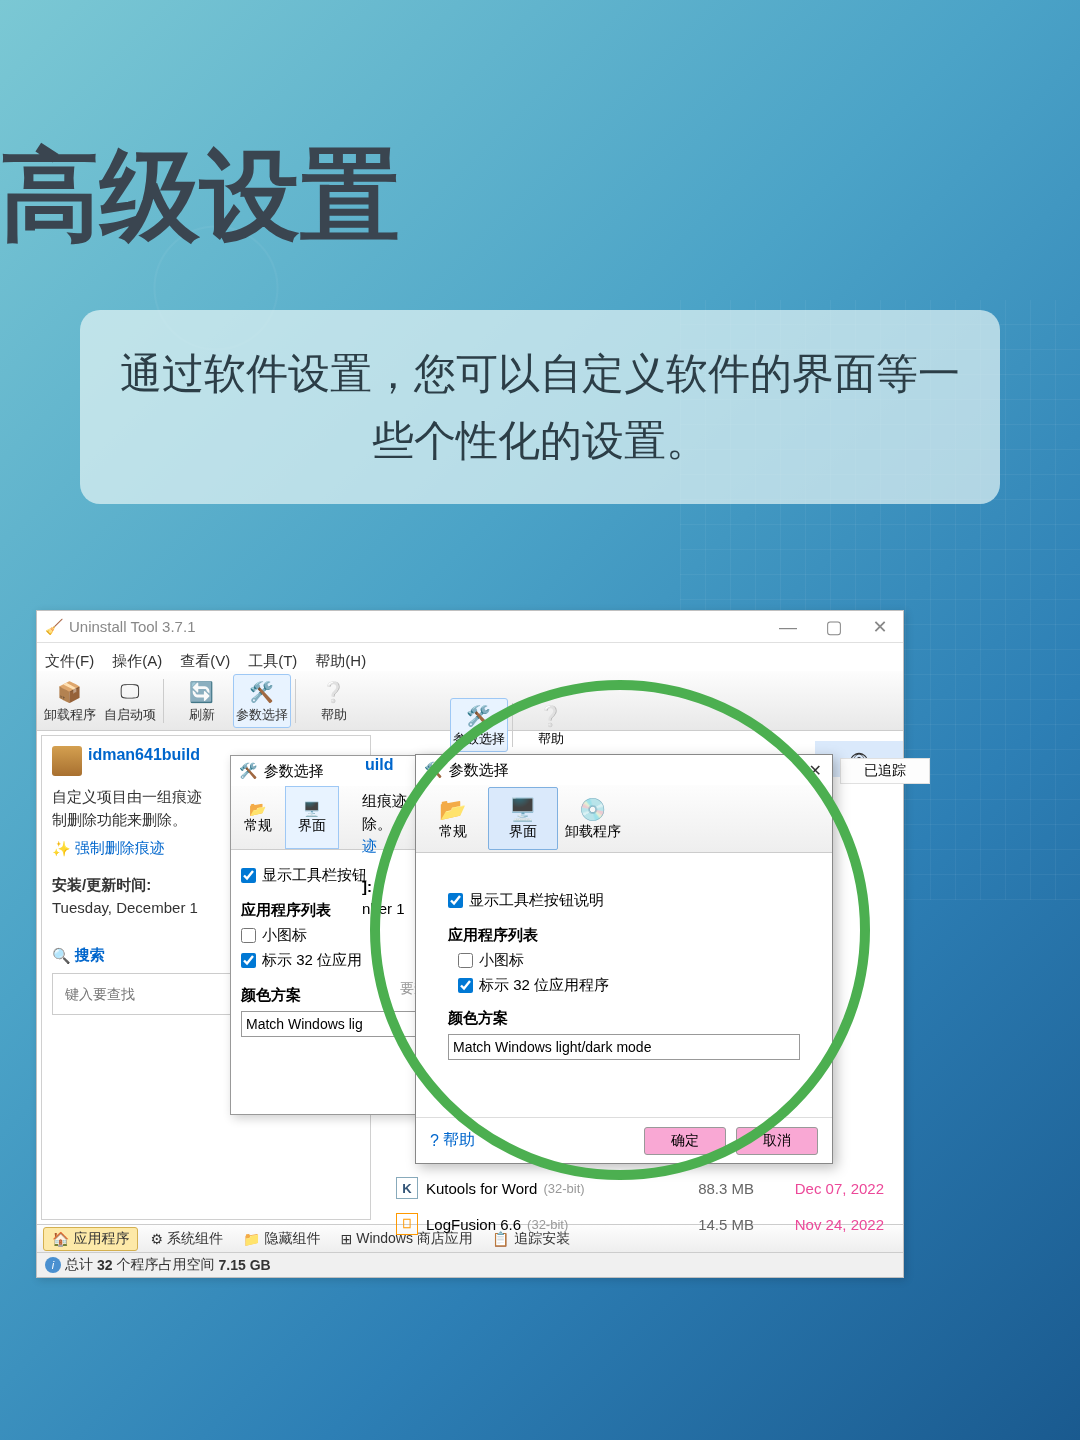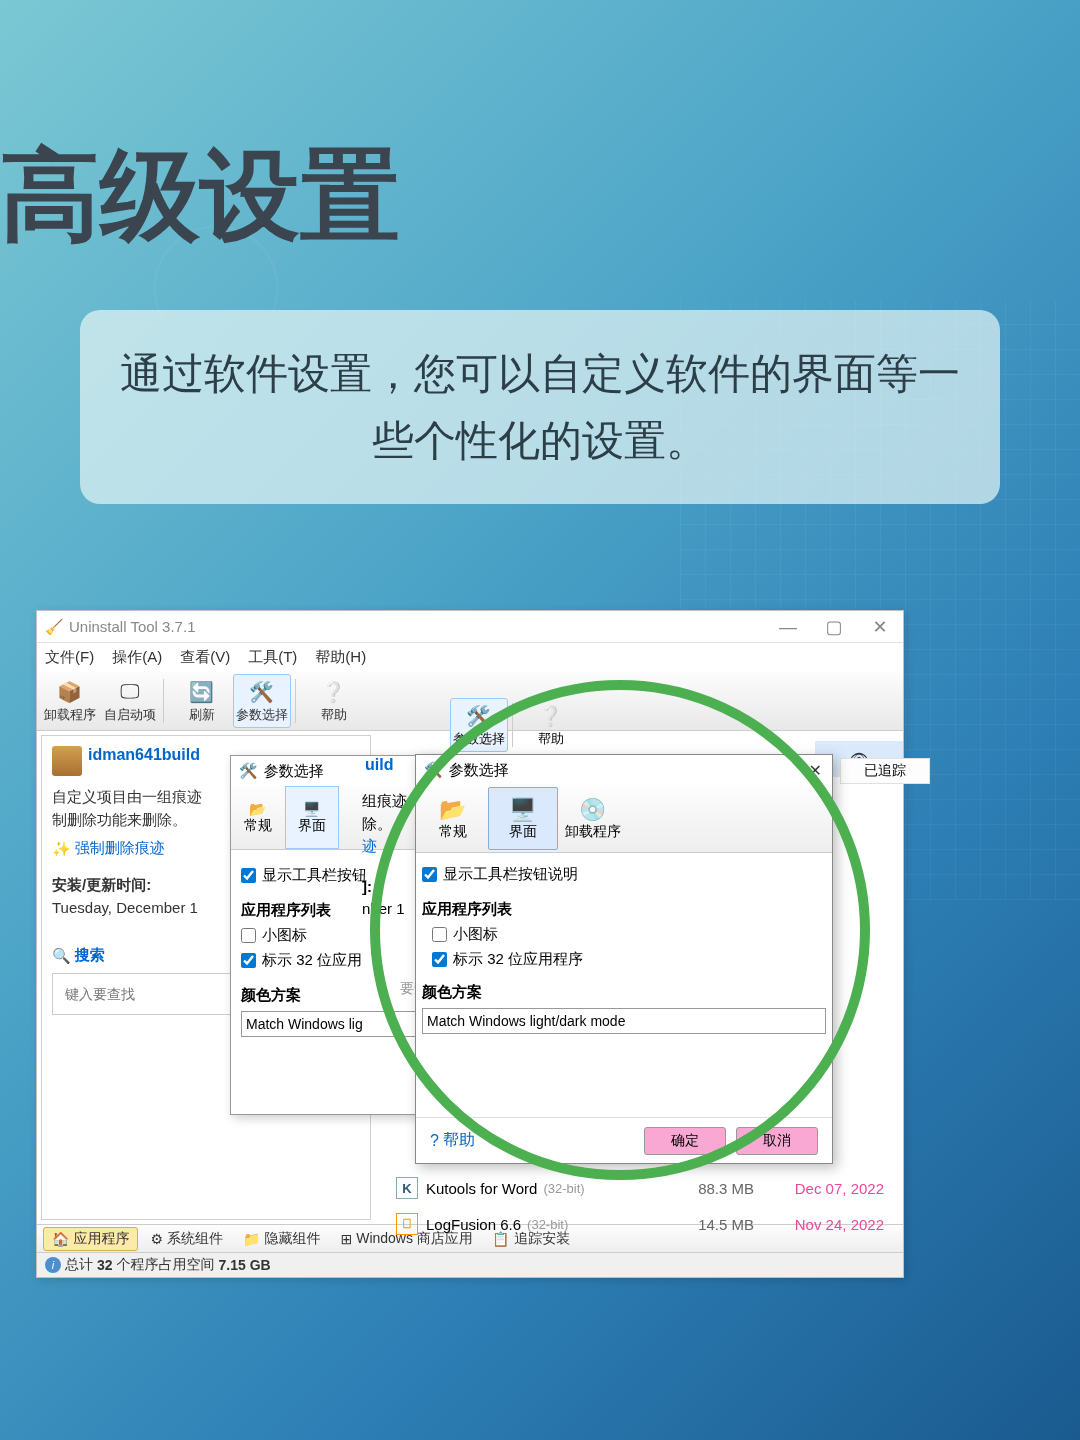--- a/index.html
+++ b/index.html
@@ -8,21 +8,21 @@
 .bg-grid { position: absolute; right: 0; top: 300px; width: 400px; height: 600px; background-image: repeating-linear-gradient(0deg, rgba(255,255,255,0.1) 0, rgba(255,255,255,0.1) 1px, transparent 1px, transparent 25px), repeating-linear-gradient(90deg, rgba(255,255,255,0.1) 0, rgba(255,255,255,0.1) 1px, transparent 1px, transparent 25px); opacity: 0.5; }
 
 .title-text { position: absolute; top: 130px; left: 0; right: 0; text-align: left; font-size: 100px; font-weight: 700; color: #3a4550; }
 .subtitle-box { position: absolute; top: 310px; left: 80px; right: 80px; background: rgba(230,245,245,0.7); border-radius: 20px; padding: 30px 40px; text-align: center; font-size: 42px; color: #2c3e47; line-height: 1.6; }
 
 .app-window { position: absolute; top: 610px; left: 36px; width: 868px; height: 668px; background: #fff; border: 1px solid #c0c0c0; box-shadow: 2px 2px 8px rgba(0,0,0,0.15); font-size: 15px; color: #333; }
 .titlebar { height: 32px; display: flex; align-items: center; padding: 0 8px; border-bottom: 1px solid #e0e0e0; color: #888; }
 .titlebar .icon-box { width: 18px; height: 18px; margin-right: 6px; display: flex; align-items: center; }
 .titlebar-controls { position: absolute; right: 0; top: 0; display: flex; }
 .titlebar-controls span { width: 46px; height: 32px; display: flex; align-items: center; justify-content: center; color: #888; font-size: 18px; }
-.menubar { height: 28px; display: flex; align-items: center; padding: 0 8px; gap: 18px; color: #333; font-size: 15px; }
+.menubar { height: 28px; display: flex; align-items: flex-end; padding: 0 8px; gap: 18px; color: #333; font-size: 15px; }
 .toolbar { height: 60px; display: flex; align-items: center; padding: 0 4px; background: linear-gradient(#fdfdfd, #e8e8e8); border-bottom: 1px solid #ccc; gap: 2px; }
 .tool-btn { display: flex; flex-direction: column; align-items: center; justify-content: center; width: 58px; height: 54px; border: 1px solid transparent; border-radius: 3px; font-size: 13px; }
 .tool-btn.sel { background: #e8f3ff; border: 1px solid #9ec8f5; }
 .tool-icon { width: 28px; height: 28px; display: flex; align-items: center; justify-content: center; font-size: 20px; }
 .tool-sep { width: 6px; height: 44px; border-left: 1px solid #ccc; margin: 0 2px; }
 
 .main-area { position: relative; height: calc(100% - 32px - 28px - 60px - 28px - 25px); display: flex; background: #fff; }
 .left-pane { width: 330px; padding: 10px; border: 1px solid #d0d0d0; margin: 4px; background: #fff; }
 .left-pane .pkg-title { color: #0066cc; font-weight: bold; font-size: 16px; display: flex; align-items: flex-start; gap: 6px; }
 .pkg-icon { width: 30px; height: 30px; background: linear-gradient(#d4a050, #a87030); border-radius: 3px; display: inline-block; }
@@ -60,21 +60,21 @@
 .sect-bold { font-weight: bold; margin-top: 16px; }
 .combo { width: 100%; border: 1px solid #999; padding: 4px; margin-top: 6px; font-size: 14px; }
 
 
 .dialog-front { position: absolute; top: 754px; left: 415px; width: 418px; height: 410px; background: #fff; border: 1px solid #888; box-shadow: 4px 4px 12px rgba(0,0,0,0.25); z-index: 3; }
 .dialog-front .dlg-title { height: 30px; display: flex; align-items: center; padding: 0 8px; gap: 6px; font-size: 15px; }
 .dialog-front .close-x { position: absolute; right: 10px; top: 6px; font-size: 16px; color: #333; }
 .dialog-front .dlg-tabs2 { height: 68px; display: flex; background: linear-gradient(#fdfdfd, #eee); border-bottom: 1px solid #ccc; padding: 2px; }
 .dlg-tab2 { display: flex; flex-direction: column; align-items: center; justify-content: center; width: 70px; font-size: 14px; border: 1px solid transparent; }
 .dlg-tab2.sel { background: #dae9fb; border: 1px solid #7fb0e0; border-radius: 2px; }
-.dlg-body2 { padding: 6px; font-size: 15px; }
+.dlg-body2 { padding: 32px; font-size: 15px; }
 .dlg-footer { position: absolute; bottom: 0; left: 0; right: 0; height: 46px; border-top: 1px solid #ddd; display: flex; align-items: center; padding: 0 14px; }
 .dlg-footer .help-lnk { color: #0066cc; display: flex; align-items: center; gap: 4px; }
 .dlg-footer .spacer { flex: 1; }
 .dlg-footer button { width: 82px; height: 28px; background: #f9a8d4; border: 1px solid #999; border-radius: 3px; margin-left: 10px; font-size: 14px; }
 
 
 .highlight-circle { position: absolute; top: 680px; left: 370px; width: 500px; height: 500px; border: 10px solid #4caf50; border-radius: 50%; z-index: 4; pointer-events: none; }
 
 
 .toolbar-float { position: absolute; top: 695px; left: 450px; height: 60px; display: flex; align-items: center; gap: 2px; z-index: 2; }

